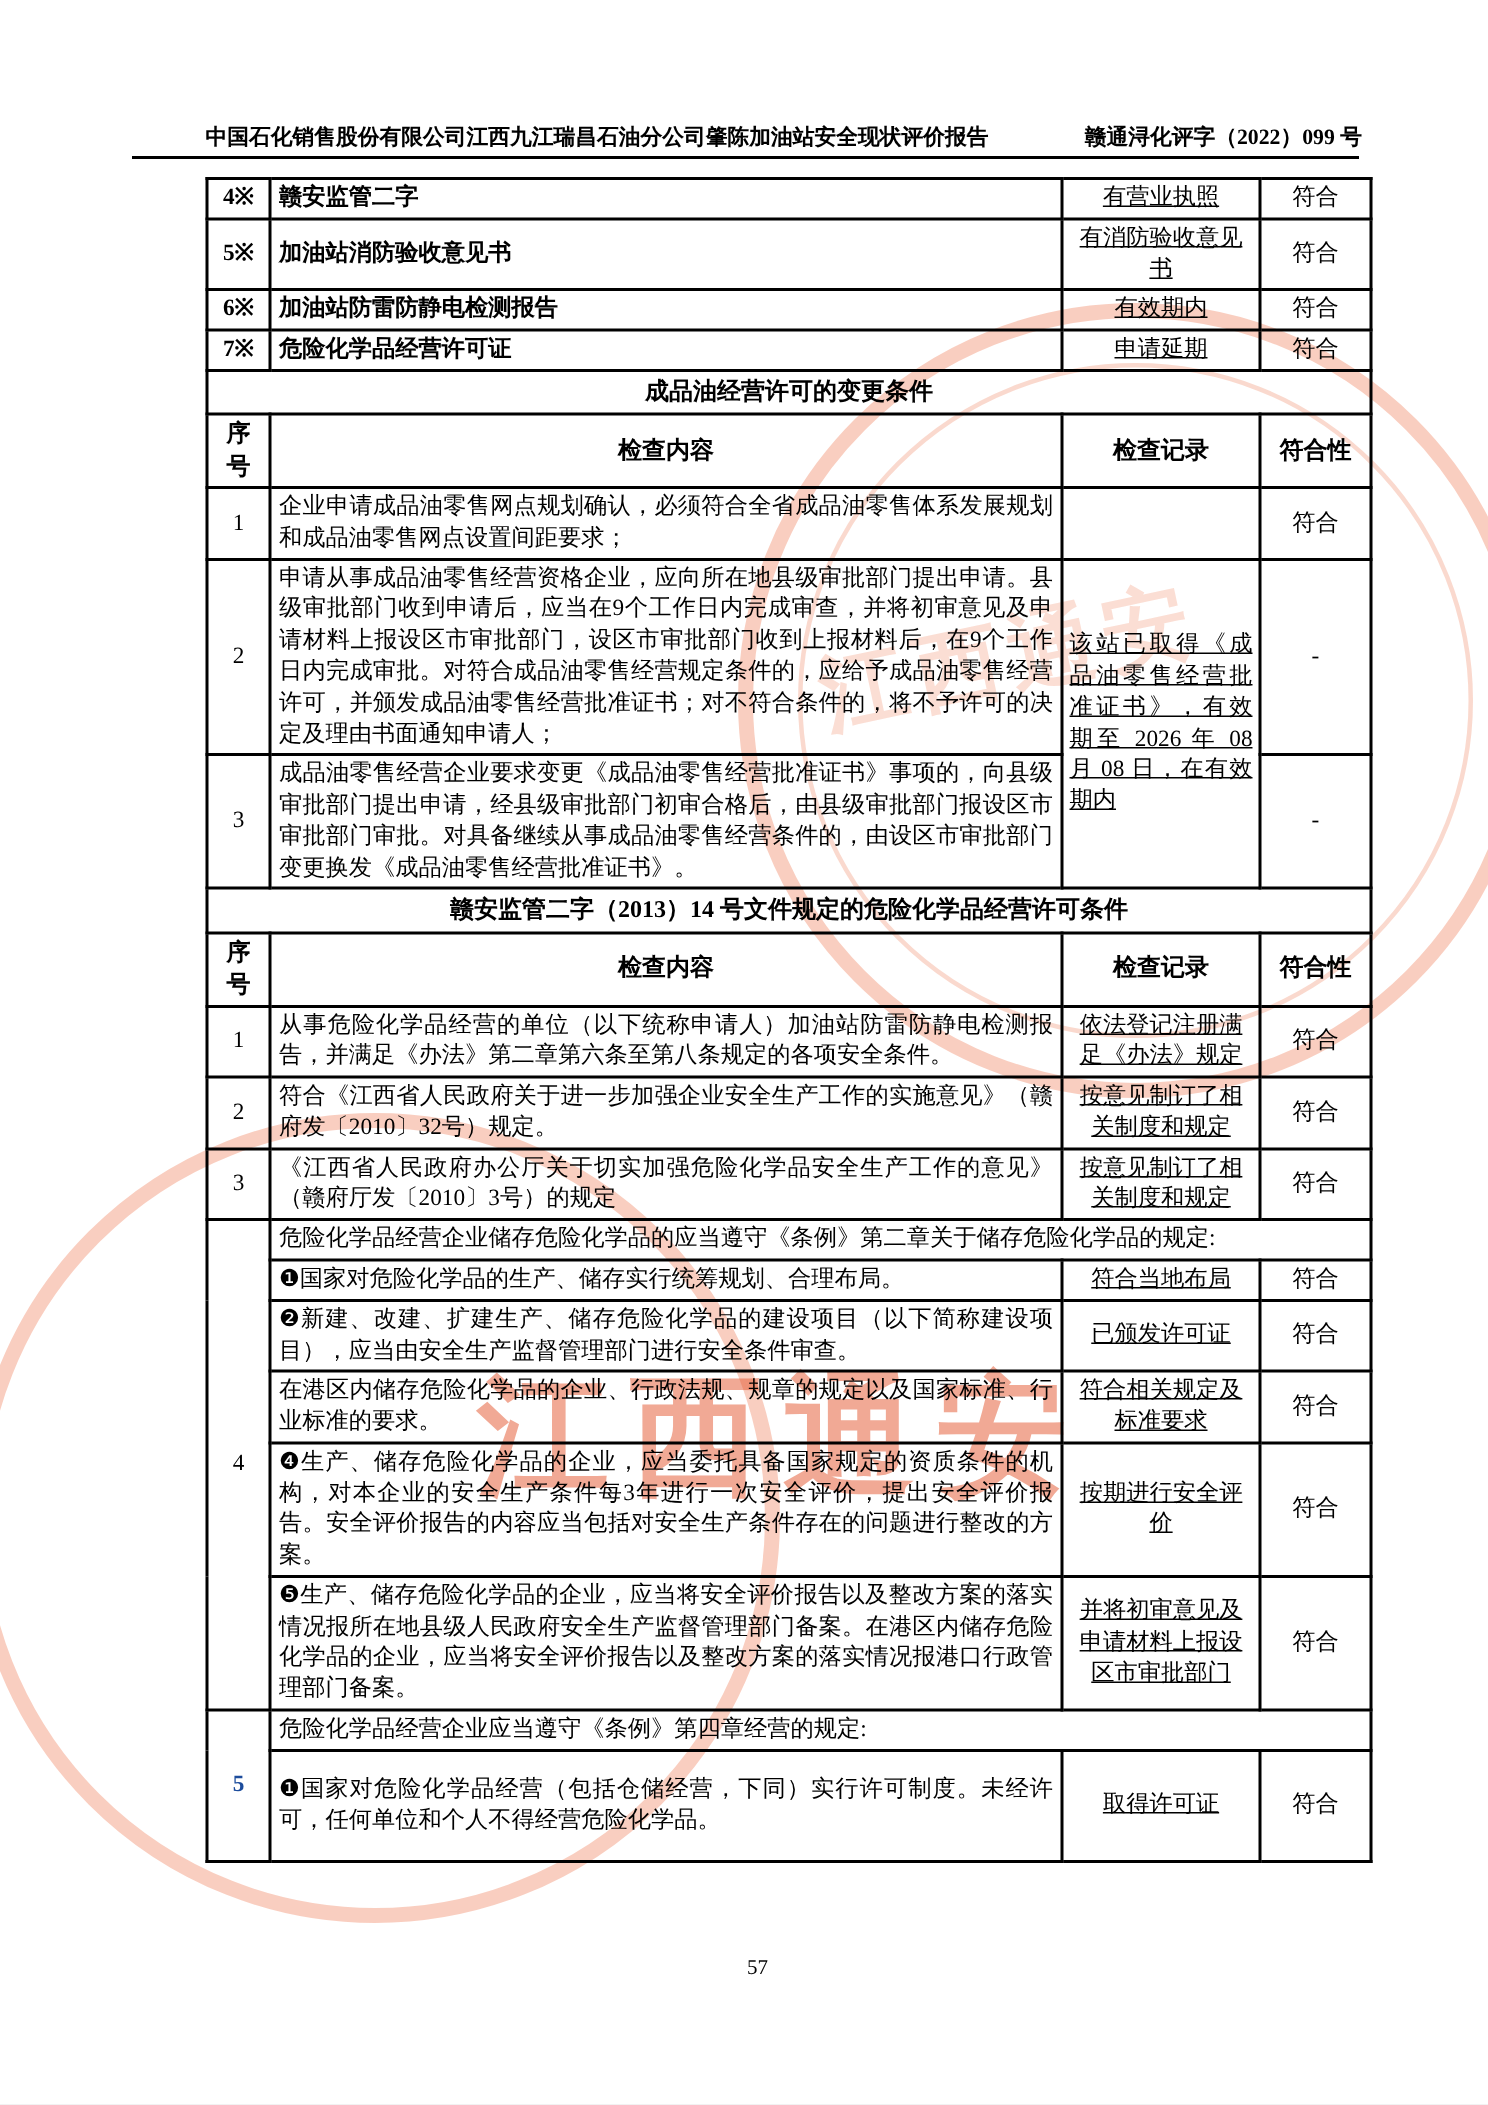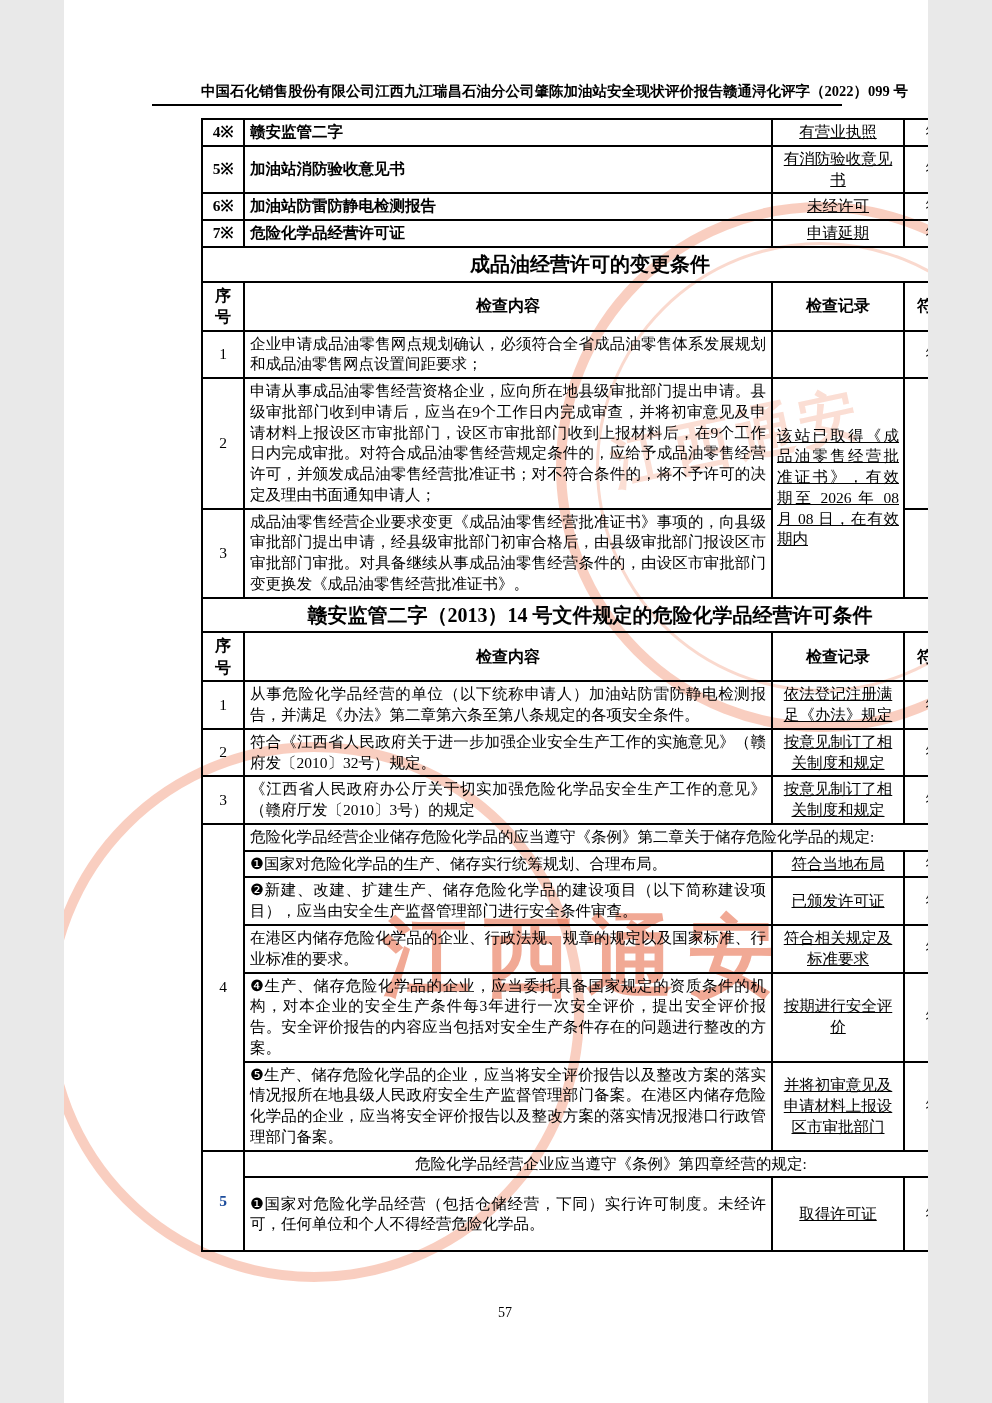--- a/index.html
+++ b/index.html
@@ -1,18 +1,18 @@
 <!DOCTYPE html>
 <html><head>
 <meta charset="utf-8">
 <style>
   * { margin:0; padding:0; box-sizing:border-box; }
   html,body { background:#e9e9e9; }
   .page {
-    position:relative; width:864px; height:1403px; margin:0 auto;
+    position:relative; width:992px; height:1403px; margin:0 auto;
     background:#ffffff; color:#000;
     font-family:"Liberation Serif","DejaVu Serif",serif;
     overflow:hidden;
   }
   .doc-header {
     position:absolute; top:82px; left:137px; right:84px;
     display:flex; justify-content:space-between; align-items:baseline;
     font-weight:bold; font-size:14.5px; white-space:nowrap;
   }
   .header-rule {
@@ -23,25 +23,25 @@
     position:absolute; top:118px; left:137px;
     width:776px; border-collapse:collapse; table-layout:fixed;
     font-size:15.5px; line-height:1.34;
   }
   td { border:2px solid #000; padding:2px 5px; vertical-align:middle; word-break:break-all; }
   .c-no { text-align:center; }
   .c-content { text-align:justify; }
   .c-record { text-align:center;text-decoration:underline; }
   .c-comp { text-align:center; }
   .bold { font-weight:bold; }
-  .section-title { text-align:center; font-weight:bold; font-size:20px; padding:3px 4px; }
+  .section-title { text-align:center; font-weight:bold; font-size:16px; padding:3px 4px; }
   tr.col-head td { text-align:center; font-weight:bold; font-size:16px; }
   .record-long { text-align:justify; padding:4px 4px; }
   .group-head { text-align:left; }
-  .group-head.center { text-align:center;margin-left:28px; }
+  .group-head.center { text-align:left;margin-left:28px; }
   .num-accent { font-weight:bold; }
   .footer-page {
     position:absolute; left:18px; right:0; bottom:82px;
     text-align:center; font-size:14px;
   }
   
   .watermark { position:absolute; inset:0; pointer-events:none; mix-blend-mode:multiply; }
   .wm-circle { position:absolute; border-radius:50%; border:10px solid rgba(236,104,58,0.32); }
   .wm-circle-inner { position:absolute; border-radius:50%; border:3px solid rgba(236,104,58,0.25); }
   .wm-text-main {
@@ -84,21 +84,21 @@
       </tr>
       <tr>
         <td class="c-no bold">5※</td>
         <td class="c-content bold">加油站消防验收意见书</td>
         <td class="c-record">有消防验收意见书</td>
         <td class="c-comp">符合</td>
       </tr>
       <tr>
         <td class="c-no bold">6※</td>
         <td class="c-content bold">加油站防雷防静电检测报告</td>
-        <td class="c-record">未经许可</td>
+        <td class="c-record">有效期内</td>
         <td class="c-comp">符合</td>
       </tr>
       <tr>
         <td class="c-no bold">7※</td>
         <td class="c-content bold">危险化学品经营许可证</td>
         <td class="c-record">申请延期</td>
         <td class="c-comp">符合</td>
       </tr>
 
       <tr>

